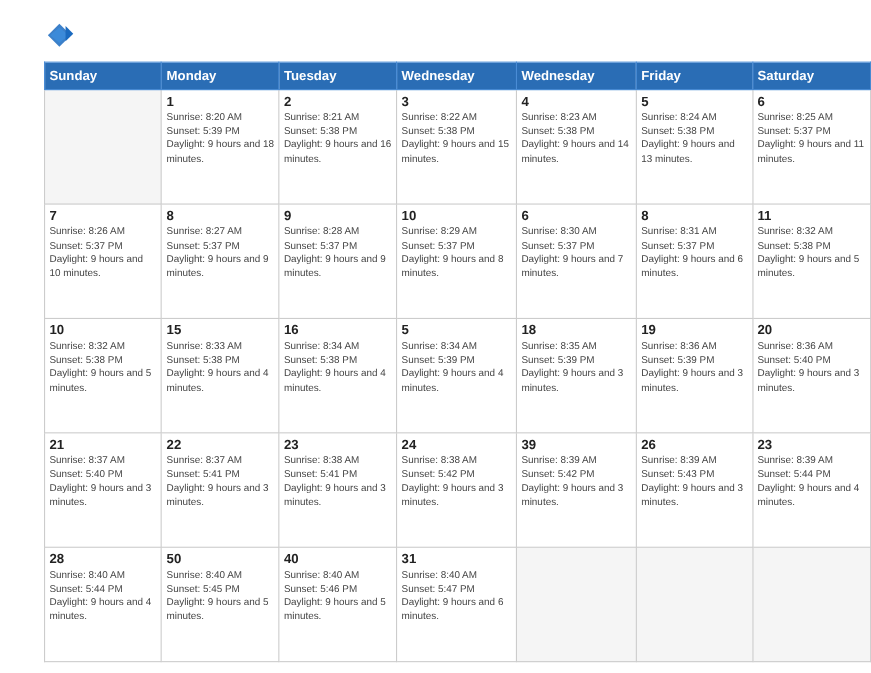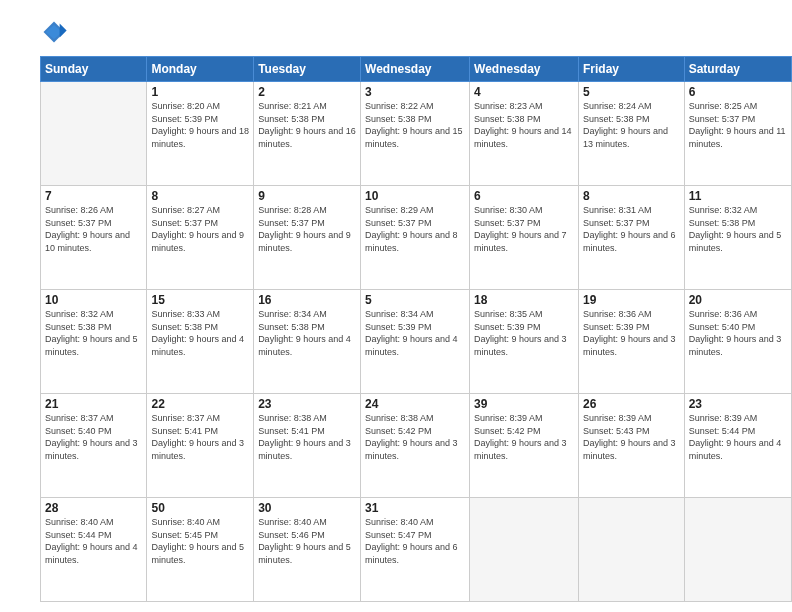--- a/index.html
+++ b/index.html
@@ -246,21 +246,21 @@
         <tr>
           <td>
             <div class="day-number">28</div>
             <div class="day-info">Sunrise: 8:40 AM<br>Sunset: 5:44 PM<br>Daylight: 9 hours and 4 minutes.</div>
           </td>
           <td>
             <div class="day-number">50</div>
             <div class="day-info">Sunrise: 8:40 AM<br>Sunset: 5:45 PM<br>Daylight: 9 hours and 5 minutes.</div>
           </td>
           <td>
-            <div class="day-number">30</div>
+            <div class="day-number">40</div>
             <div class="day-info">Sunrise: 8:40 AM<br>Sunset: 5:46 PM<br>Daylight: 9 hours and 5 minutes.</div>
           </td>
           <td>
             <div class="day-number">31</div>
             <div class="day-info">Sunrise: 8:40 AM<br>Sunset: 5:47 PM<br>Daylight: 9 hours and 6 minutes.</div>
           </td>
           <td class="empty"></td>
           <td class="empty"></td>
           <td class="empty"></td>
         </tr>

